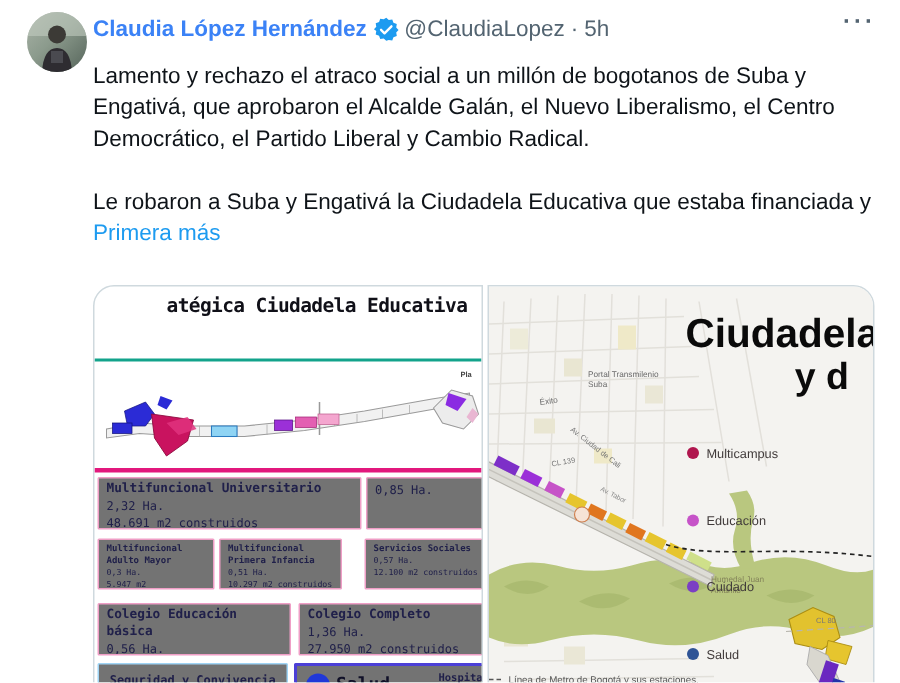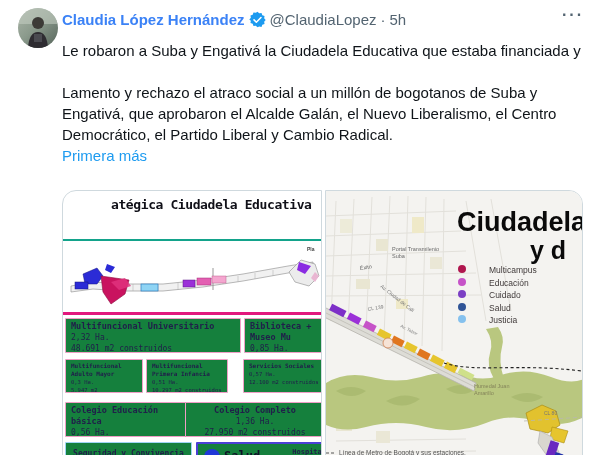--- a/index.html
+++ b/index.html
@@ -31,41 +31,41 @@
   .pane-left  { width:260px; height:272px; border-radius:14px 0 0 0; }
   .pane-right { width:258px; height:272px; border-radius:0 14px 0 0; }
 
   
   .ig-title { position:absolute; left:2px; top:6px; font-family:"DejaVu Sans Mono", monospace;
     font-weight:bold; font-size:13px; letter-spacing:-0.4px; color:#101018; white-space:nowrap;margin-left:46px; }
   .rule-teal { position:absolute; left:0; top:48px; width:100%; height:2px; background:#13a38b; }
   .rule-mag  { position:absolute; left:0; top:121px; width:100%; height:3px; background:#e2187d; }
   .diagram { position:absolute; left:0; top:51px; }
   .igrow { position:absolute; left:0; width:100%; }
-  .cell { position:absolute; top:0; background:#15803d; border:1.5px solid #ef9ec6; border-radius:1px;
+  .cell { position:absolute; top:0; background:#737373; border:1.5px solid #ef9ec6; border-radius:1px;
     padding:2px 5px; font-family:"DejaVu Sans Mono", monospace; color:#20204a; overflow:hidden; }
   .cell .cname { font-weight:bold; }
   .r-big .cname { font-size:8.5px; line-height:11px; }
   .r-big .cline { font-size:8px; line-height:11px; }
   .r-sm .cname { font-size:6px; line-height:8px; }
   .r-sm .cline { font-size:5.5px; line-height:8px; }
   .cell-sec { border-color:#9fd4f5; text-align:center; }
   .cell-sec .cname { font-size:8px; padding-top:4px; }
   .cell-salud { border:2px solid #4b3fd6; }
   .salud-dot { position:absolute; left:6px; top:5px; width:16px; height:16px; border-radius:50%;
     background:#2038d8; }
   .salud-lbl { position:absolute; left:26px; top:5px; font-weight:bold; font-size:12px; color:#101028;
     font-family:"DejaVu Sans Mono", monospace; }
   .hosp-lbl { position:absolute; right:8px; top:4px; font-weight:bold; font-size:7px; color:#20204a;
     font-family:"DejaVu Sans Mono", monospace; }
 
   
   .map-svg { position:absolute; left:0; top:0; }
   .legend { position:absolute; left:132px; top:74px; display:flex; flex-direction:column; gap:2.5px; }
-  .leg-item { display:flex; gap:23px; }
+  .leg-item { display:flex; align-items:center; gap:5px;margin-top:32px; }
   .leg-dot { width:8px; height:8px; border-radius:50%; flex:0 0 auto; }
   .leg-lbl { font-size:8.5px; color:#403a3a; white-space:nowrap; }
 </style>
 </head>
 <body>
 
 <div class="stage">
 
   <div class="avatar">
     <svg width="40" height="40" viewBox="0 0 40 40">
@@ -82,22 +82,22 @@
       <path fill="#1d9bf0" d="M11 1l2.2 2 3-.5 1 2.9 2.9 1-.5 3 2 2.2-2 2.2.5 3-2.9 1-1 2.9-3-.5L11 21l-2.2-2-3 .5-1-2.9-2.9-1 .5-3L.4 11l2-2.2-.5-3 2.9-1 1-2.9 3 .5z"></path>
       <path d="M6.5 11.5l3 3 6-6" fill="none" stroke="#fff" stroke-width="2" stroke-linecap="round" stroke-linejoin="round"></path>
     </svg>
     <span class="meta">@ClaudiaLopez</span>
     <span class="meta">·</span>
     <span class="meta">5h</span>
   </div>
   <div class="more">···</div>
 
   <div class="body">
+    <p>Lamento y rechazo el atraco social a un millón de bogotanos de Suba y Engativá, que aprobaron el Alcalde Galán, el Nuevo Liberalismo, el Centro Democrático, el Partido Liberal y Cambio Radical.</p>
     <p>Le robaron a Suba y Engativá la Ciudadela Educativa que estaba financiada y</p>
-    <p>Lamento y rechazo el atraco social a un millón de bogotanos de Suba y Engativá, que aprobaron el Alcalde Galán, el Nuevo Liberalismo, el Centro Democrático, el Partido Liberal y Cambio Radical.</p>
     <span class="showmore">Primera más</span>
   </div>
 
   <div class="attach">
 
     <div class="pane pane-left">
       <div class="ig-title">atégica Ciudadela Educativa</div>
       <div class="rule-teal"></div>
 
       <svg class="diagram" width="258" height="68" viewBox="0 0 258 68">
@@ -136,21 +136,20 @@
 
       <div class="rule-mag"></div>
 
       <div class="igrow r-big" style="top:127px; height:37px;">
         <div class="cell" style="left:2px; width:176px; height:35px;">
           <div class="cname">Multifuncional Universitario</div>
           <div class="cline">2,32 Ha.</div>
           <div class="cline">48.691 m2 construidos</div>
         </div>
         <div class="cell" style="left:181px; width:95px; height:35px;">
-          <div class="cname">Biblioteca + Museo Mu</div>
           <div class="cline">0,85 Ha.</div>
 
         </div>
       </div>
 
       <div class="igrow r-sm" style="top:168px; height:39px;">
         <div class="cell" style="left:2px; width:78px; height:34px;">
           <div class="cname">Multifuncional Adulto Mayor</div>
           <div class="cline">0,3 Ha.</div>
           <div class="cline">5.947 m2 construidos</div>
@@ -166,21 +165,21 @@
           <div class="cline">12.100 m2 construidos</div>
         </div>
       </div>
 
       <div class="igrow r-big" style="top:211px; height:36px;">
         <div class="cell" style="left:2px; width:129px; height:35px;">
           <div class="cname">Colegio Educación básica</div>
           <div class="cline">0,56 Ha.</div>
 
         </div>
-        <div class="cell" style="left:122px; width:140px; height:35px;text-align:center;">
+        <div class="cell" style="left:136px; width:140px; height:35px;">
           <div class="cname">Colegio Completo</div>
           <div class="cline">1,36 Ha.</div>
           <div class="cline">27.950 m2 construidos</div>
         </div>
       </div>
 
       <div class="igrow" style="top:251px; height:30px;">
         <div class="cell cell-sec" style="left:2px; width:127px; height:28px;">
           <div class="cname">Seguridad y Convivencia</div>
         </div>

